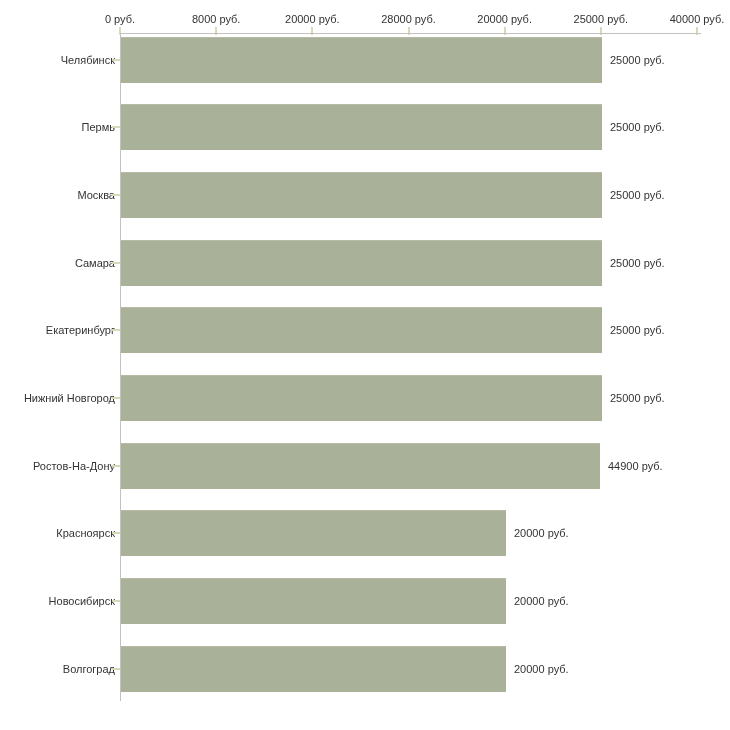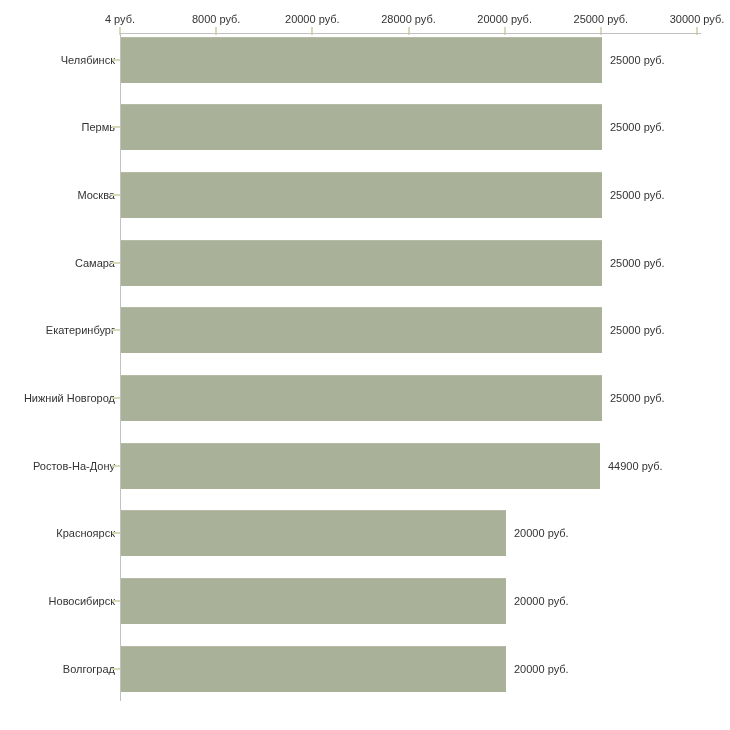--- a/index.html
+++ b/index.html
@@ -37,33 +37,33 @@
     background:var(--bar);
     border-top:1px solid var(--bar-edge);
   }
   .value{position:absolute;height:14px;line-height:14px;white-space:nowrap;}
 </style>
 </head>
 <body>
 
 <div class="chart">
   <div>
-      <div class="xtick-label" style="left: 120px;">4 руб.</div>
+      <div class="xtick-label" style="left: 120px;">0 руб.</div>
       <div class="xtick-mark" style="left: 119px;"></div>
       <div class="xtick-label" style="left: 216.167px;">8000 руб.</div>
       <div class="xtick-mark" style="left: 215.167px;"></div>
       <div class="xtick-label" style="left: 312.333px;">20000 руб.</div>
       <div class="xtick-mark" style="left: 311.333px;"></div>
       <div class="xtick-label" style="left: 408.5px;">28000 руб.</div>
       <div class="xtick-mark" style="left: 407.5px;"></div>
       <div class="xtick-label" style="left: 504.667px;">20000 руб.</div>
       <div class="xtick-mark" style="left: 503.667px;"></div>
       <div class="xtick-label" style="left: 600.833px;">25000 руб.</div>
       <div class="xtick-mark" style="left: 599.833px;"></div>
-      <div class="xtick-label" style="left: 697px;">30000 руб.</div>
+      <div class="xtick-label" style="left: 697px;">40000 руб.</div>
       <div class="xtick-mark" style="left: 696px;"></div>
     </div>
   <div class="h-axis"></div>
   <div class="v-axis"></div>
   <div>
       <div>
         <div class="city" style="top: 52.5px;">Челябинск</div>
         <div class="ytick" style="top: 58.5px;"></div>
         <div class="bar" style="top: 36.5px; width: 481px;"></div>
         <div class="value" style="left: 610px; top: 52.5px;">25000 руб.</div>

